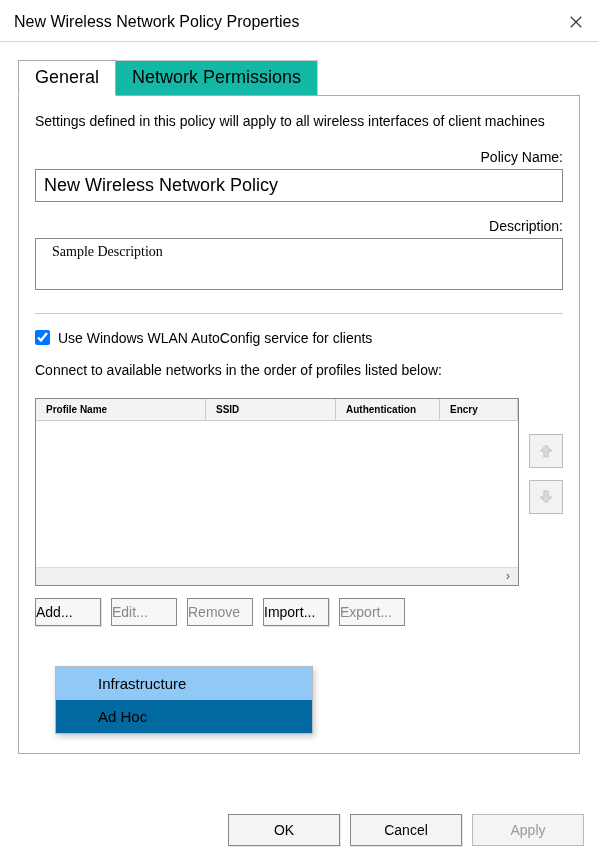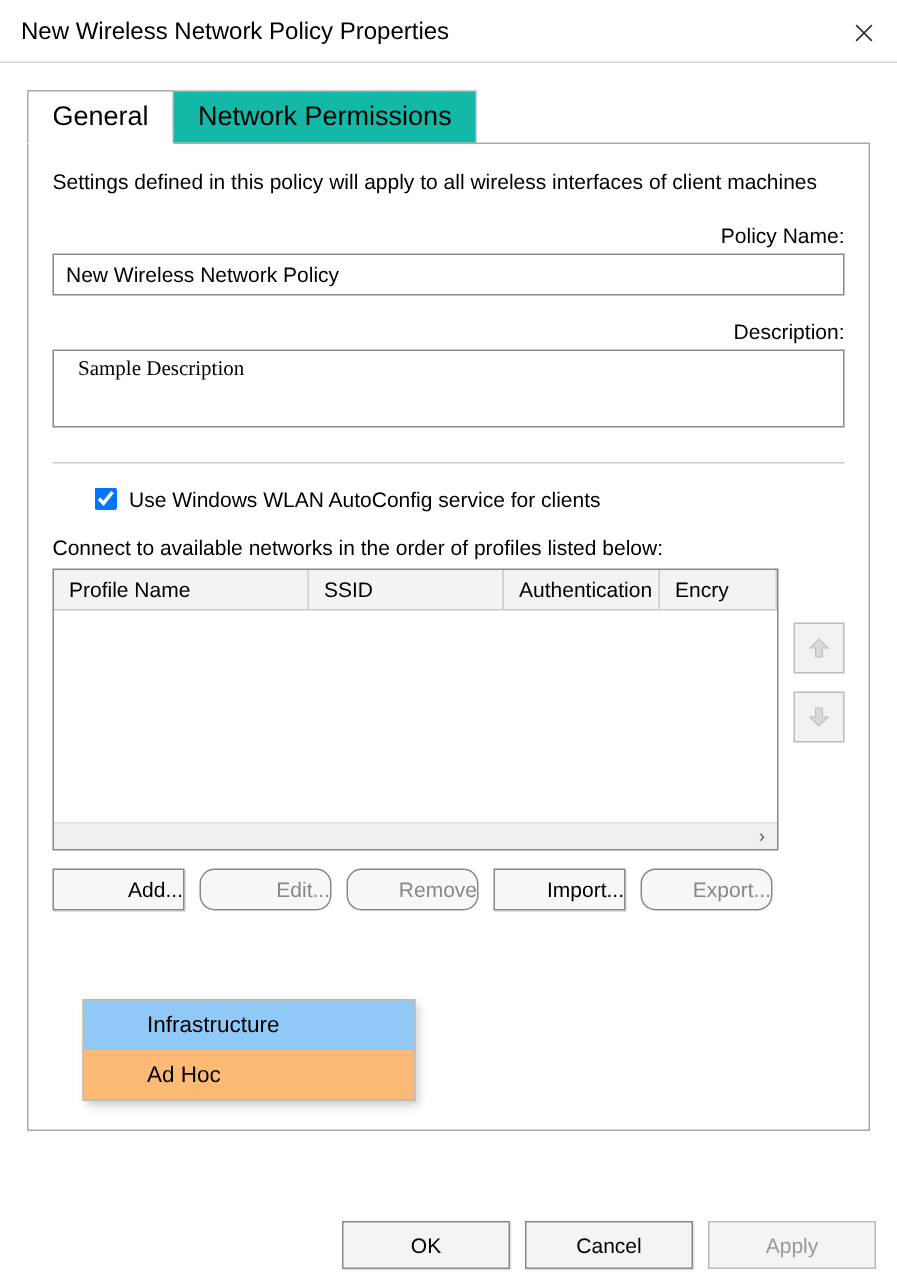--- a/index.html
+++ b/index.html
@@ -72,40 +72,39 @@
     }
     .field-label {
       margin-bottom: 4px;
       text-align: right;
     }
     .text-input {
       width: 100%;
       border: 1px solid #888;
       padding: 5px 8px;
       font-family: inherit;
-      font-size: 14px;
+      font-size: 18px;
       background:#fff;
     }
     .description-box {
       width:100%;
       border:1px solid #888;
       padding:5px 16px;
       font-family:Liberation Serif, serif;
       font-size:14px;
       height:52px;
       resize:none;
     }
     .hr { border:none; border-top:1px solid #ccc; margin: 20px 0 16px 0;}
     .checkbox-row {
       display:flex; align-items:center;
       margin-bottom: 16px;
-      margin-left: 28px;
     }
     .checkbox-row input { margin-right:8px; width:15px; height:15px; }
-    .connect-label { margin-bottom: 6px; }
+    .connect-label { margin-bottom: 20px; }
 
     .profiles-area {
       display:flex; gap:10px; align-items:flex-start;
       position: relative;
     }
     .profiles-table {
       border:1px solid #888;
       flex: 1;
       height: 188px;
       background:#fff;
@@ -113,23 +112,24 @@
       position:relative;
     }
     .ptable-head {
       display:flex;
       background:#f3f3f3;
       border-bottom:1px solid #ccc;
     }
     .ptable-head .col {
       padding:5px 10px;
       border-right:1px solid #ccc;
-      font-size:14px;
+      font-size:10px;
       white-space:nowrap;
       overflow:hidden;
+      font-weight:bold;
     }
     .col-profile { width: 170px; }
     .col-ssid { width: 130px; }
     .col-auth { width: 104px; }
     .col-enc { flex:1; }
 
     .hscroll { position:absolute; bottom:0; left:0; right:0; height:18px;
       background:#f0f0f0; border-top:1px solid #ddd; display:flex; align-items:center; justify-content:flex-end; padding-right:4px;}
     .hscroll-chevron { font-size:12px; color:#555; cursor:pointer; padding:0 4px;}
 
@@ -146,33 +146,33 @@
 
     .button-row {
       display:flex; gap:10px; margin-top:12px;
     }
     .btn {
       border:1px solid #888;
       background:#f7f7f7;
       padding: 5px 0;
       font-family:inherit;
       font-size:14px;
-      width: 88px;
-      cursor:pointer;
-      text-align:right;
+      width: 66px;
+      cursor:pointer;
+      text-align:left;
       box-shadow: 1px 1px 0 rgba(0,0,0,.12);
     }
-    .btn:disabled { color:#888; background:#f7f7f7; cursor:default; box-shadow:none;border-radius:10px;}
+    .btn:disabled { color:#888; background:#f7f7f7; cursor:default; box-shadow:none;}
     .btn.enabled { color:#000; }
 
     .popup-menu {
       position:absolute;
       left: 36px; top: 570px;
-      width: 222px;
-      background:#fdba74;
+      width: 258px;
+      background:#0369a1;
       border:1px solid #b9b9b9;
       box-shadow: 2px 3px 6px rgba(0,0,0,.2);
       z-index:10;
     }
     .popup-item {
       padding: 8px 14px 8px 42px;
       font-size:15px;
       cursor:pointer;
       position:relative;
     }

